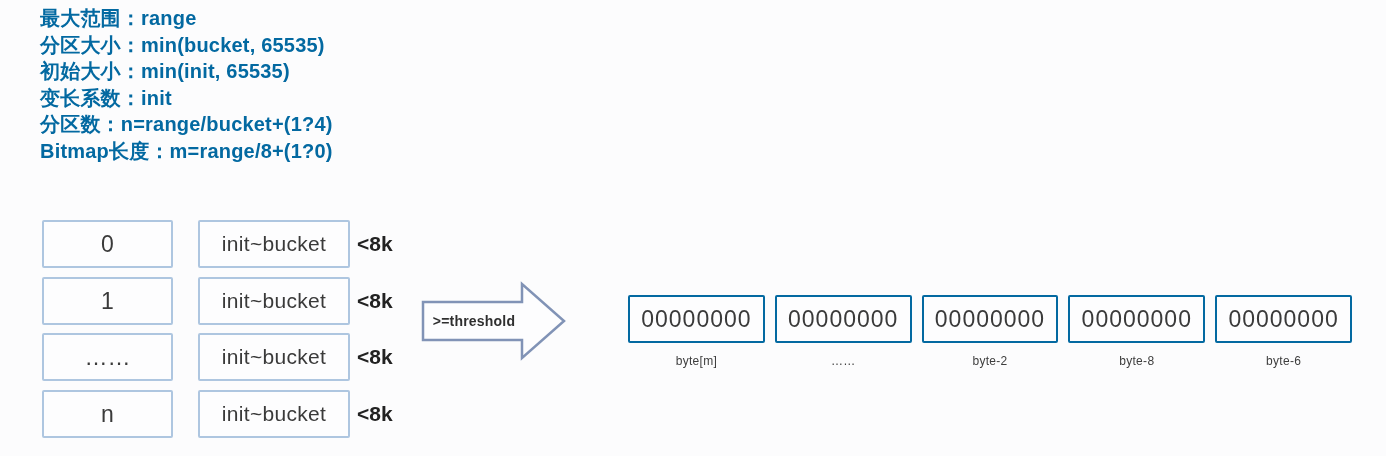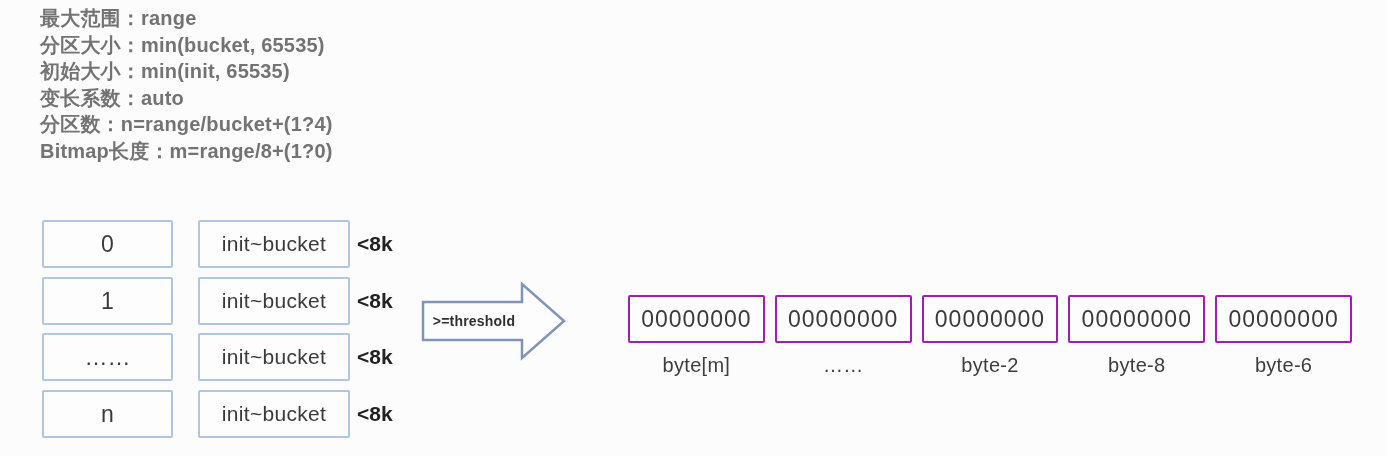--- a/index.html
+++ b/index.html
@@ -13,21 +13,21 @@
     height: 456px;
     background: #fcfcfd;
     overflow: hidden;
   }
 
   
   .annotations {
     position: absolute;
     left: 40px;
     top: 5px;
-    color: #737373;
+    color: #0369a1;
     font-size: 20px;
     font-weight: 700;
     line-height: 26.5px;
     letter-spacing: 0.2px;
     white-space: nowrap;
   }
 
   
   .prow {
     position: absolute;
@@ -95,48 +95,48 @@
     position: absolute;
     left: 628px;
     top: 295px;
     width: 724px;
     display: flex;
     gap: 10px;
   }
   .bcell { flex: 1; }
   .bbox {
     height: 44px;
-    border: 2px solid #a21caf;
+    border: 2px solid #0369a1;
     border-radius: 2px;
     background: #fdfdfe;
     display: flex;
     align-items: center;
     justify-content: center;
     font-size: 23px;
     letter-spacing: 1px;
     color: #3a3a3a;
   }
   .blabel {
     margin-top: 11px;
     text-align: center;
-    font-size: 20px;
+    font-size: 12px;
     color: #3d3d3d;
     letter-spacing: 0.3px;
   }
 </style>
 </head>
 <body>
 
 <div class="canvas">
 
   <div class="annotations">
     <div>最大范围：range</div>
     <div>分区大小：min(bucket, 65535)</div>
     <div>初始大小：min(init, 65535)</div>
-    <div>变长系数：auto</div>
+    <div>变长系数：init</div>
     <div>分区数：n=range/bucket+(1?4)</div>
     <div>Bitmap长度：m=range/8+(1?0)</div>
   </div>
 
   <div class="prow r0">
     <div class="cellbox pindex">0</div>
     <div class="cellbox prange">init~bucket</div>
     <div class="psize">&lt;8k</div>
   </div>
   <div class="prow r1">

